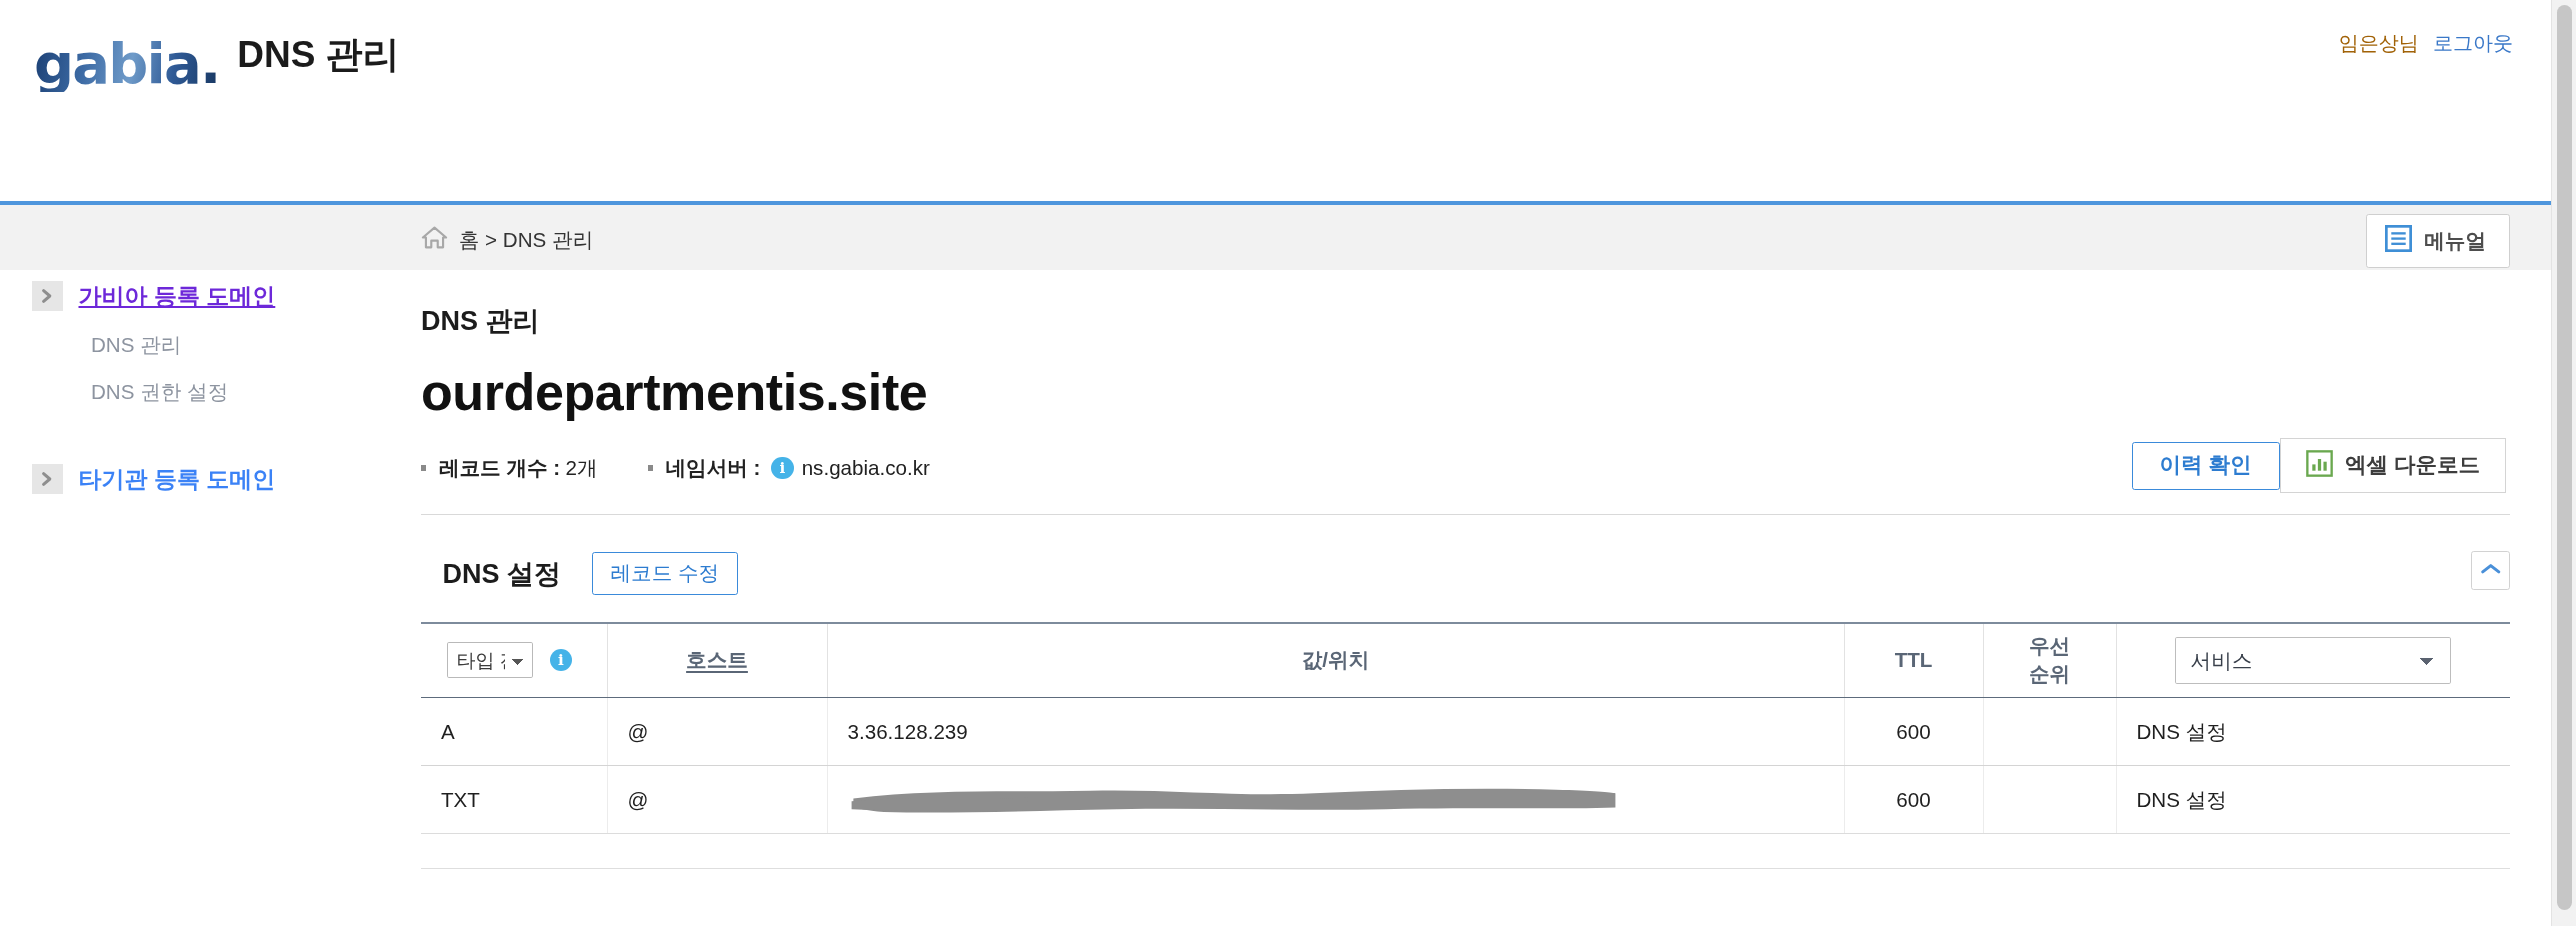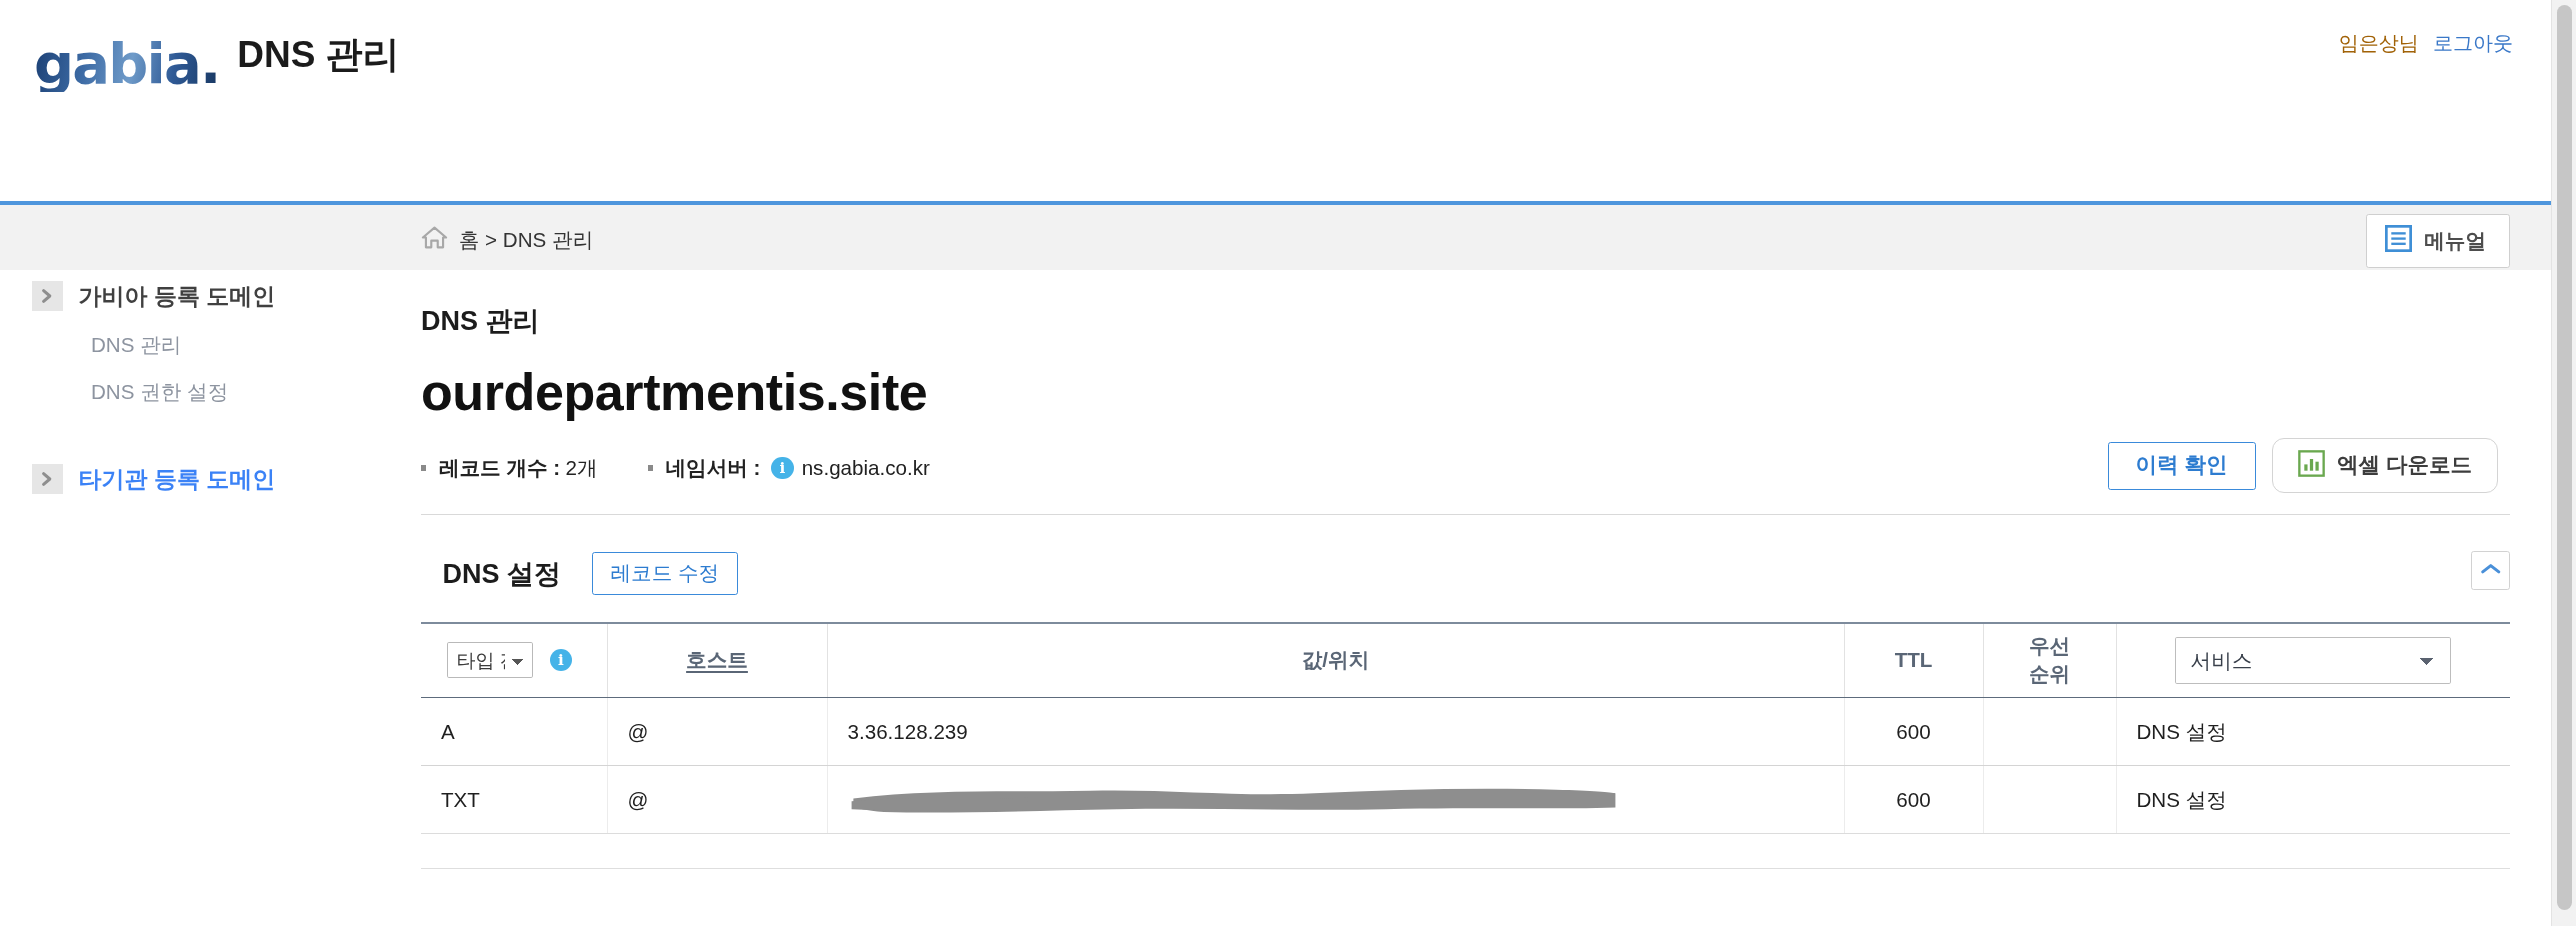--- a/index.html
+++ b/index.html
@@ -137,21 +137,21 @@
     cursor: pointer;
   }
   .chev-box {
     width: 30.5px; height: 30.5px;
     background: #e6e6e6;
     display: flex; align-items: center; justify-content: center;
     flex: none;
   }
   .chev-box svg { display: block; }
   .side-top-label { font-size: 23px; font-weight: 700; white-space: nowrap; }
-  .side-top-label.active { color: #404040; }
+  .side-top-label.active { color: #6d28d9; text-decoration: underline; }
   .side-top-label.plain  { color: #3b82f6; }
   .side-sub {
     padding-left: 91px;
     height: 47px;
     display: flex; align-items: center;
     font-size: 20.6px; color: #8d94a0;
     cursor: pointer; white-space: nowrap;
   }
   .side-spacer { height: 39px; }
 
@@ -197,33 +197,33 @@
   .info-ico {
     display: inline-flex; align-items: center; justify-content: center;
     width: 22.4px; height: 22.4px; border-radius: 50%;
     background: #45b3e8; color: #ffffff;
     font-size: 15.2px; font-weight: 700;
     font-family: "DejaVu Serif", serif;
     margin: 0 8px 0 5.4px;
     flex: none;
   }
   .meta-actions {
-    position: absolute; right: 12px; top: -10.8px;
-    display: flex; align-items: center; gap: 16px;
+    position: absolute; right: 4px; top: -10.8px;
+    display: flex; align-items: center; 
   }
   .btn-history {
     border: 1.8px solid #3a8ada; background: #ffffff;
     color: #2d7cd0; font-weight: 700; font-size: 21.5px;
     padding: 12.5px 27px; border-radius: 2.7px; cursor: pointer;
     white-space: nowrap; line-height: 1;
   }
   .btn-excel {
     border: 1.8px solid #d4d4d4; background: #ffffff;
     color: #3d3d3d; font-weight: 700; font-size: 21.5px;
-    padding: 10.8px 25px; border-radius: 12px; cursor: pointer;
+    padding: 10.8px 25px; border-radius: 0; cursor: pointer;
     display: flex; align-items: center; gap: 12.5px;
     white-space: nowrap; line-height: 1;
   }
 
   .hr-strong {
     margin-top: 27px;
     border: 0; border-top: 1.8px solid #d9d9d9;
     height: 0;
   }
 

